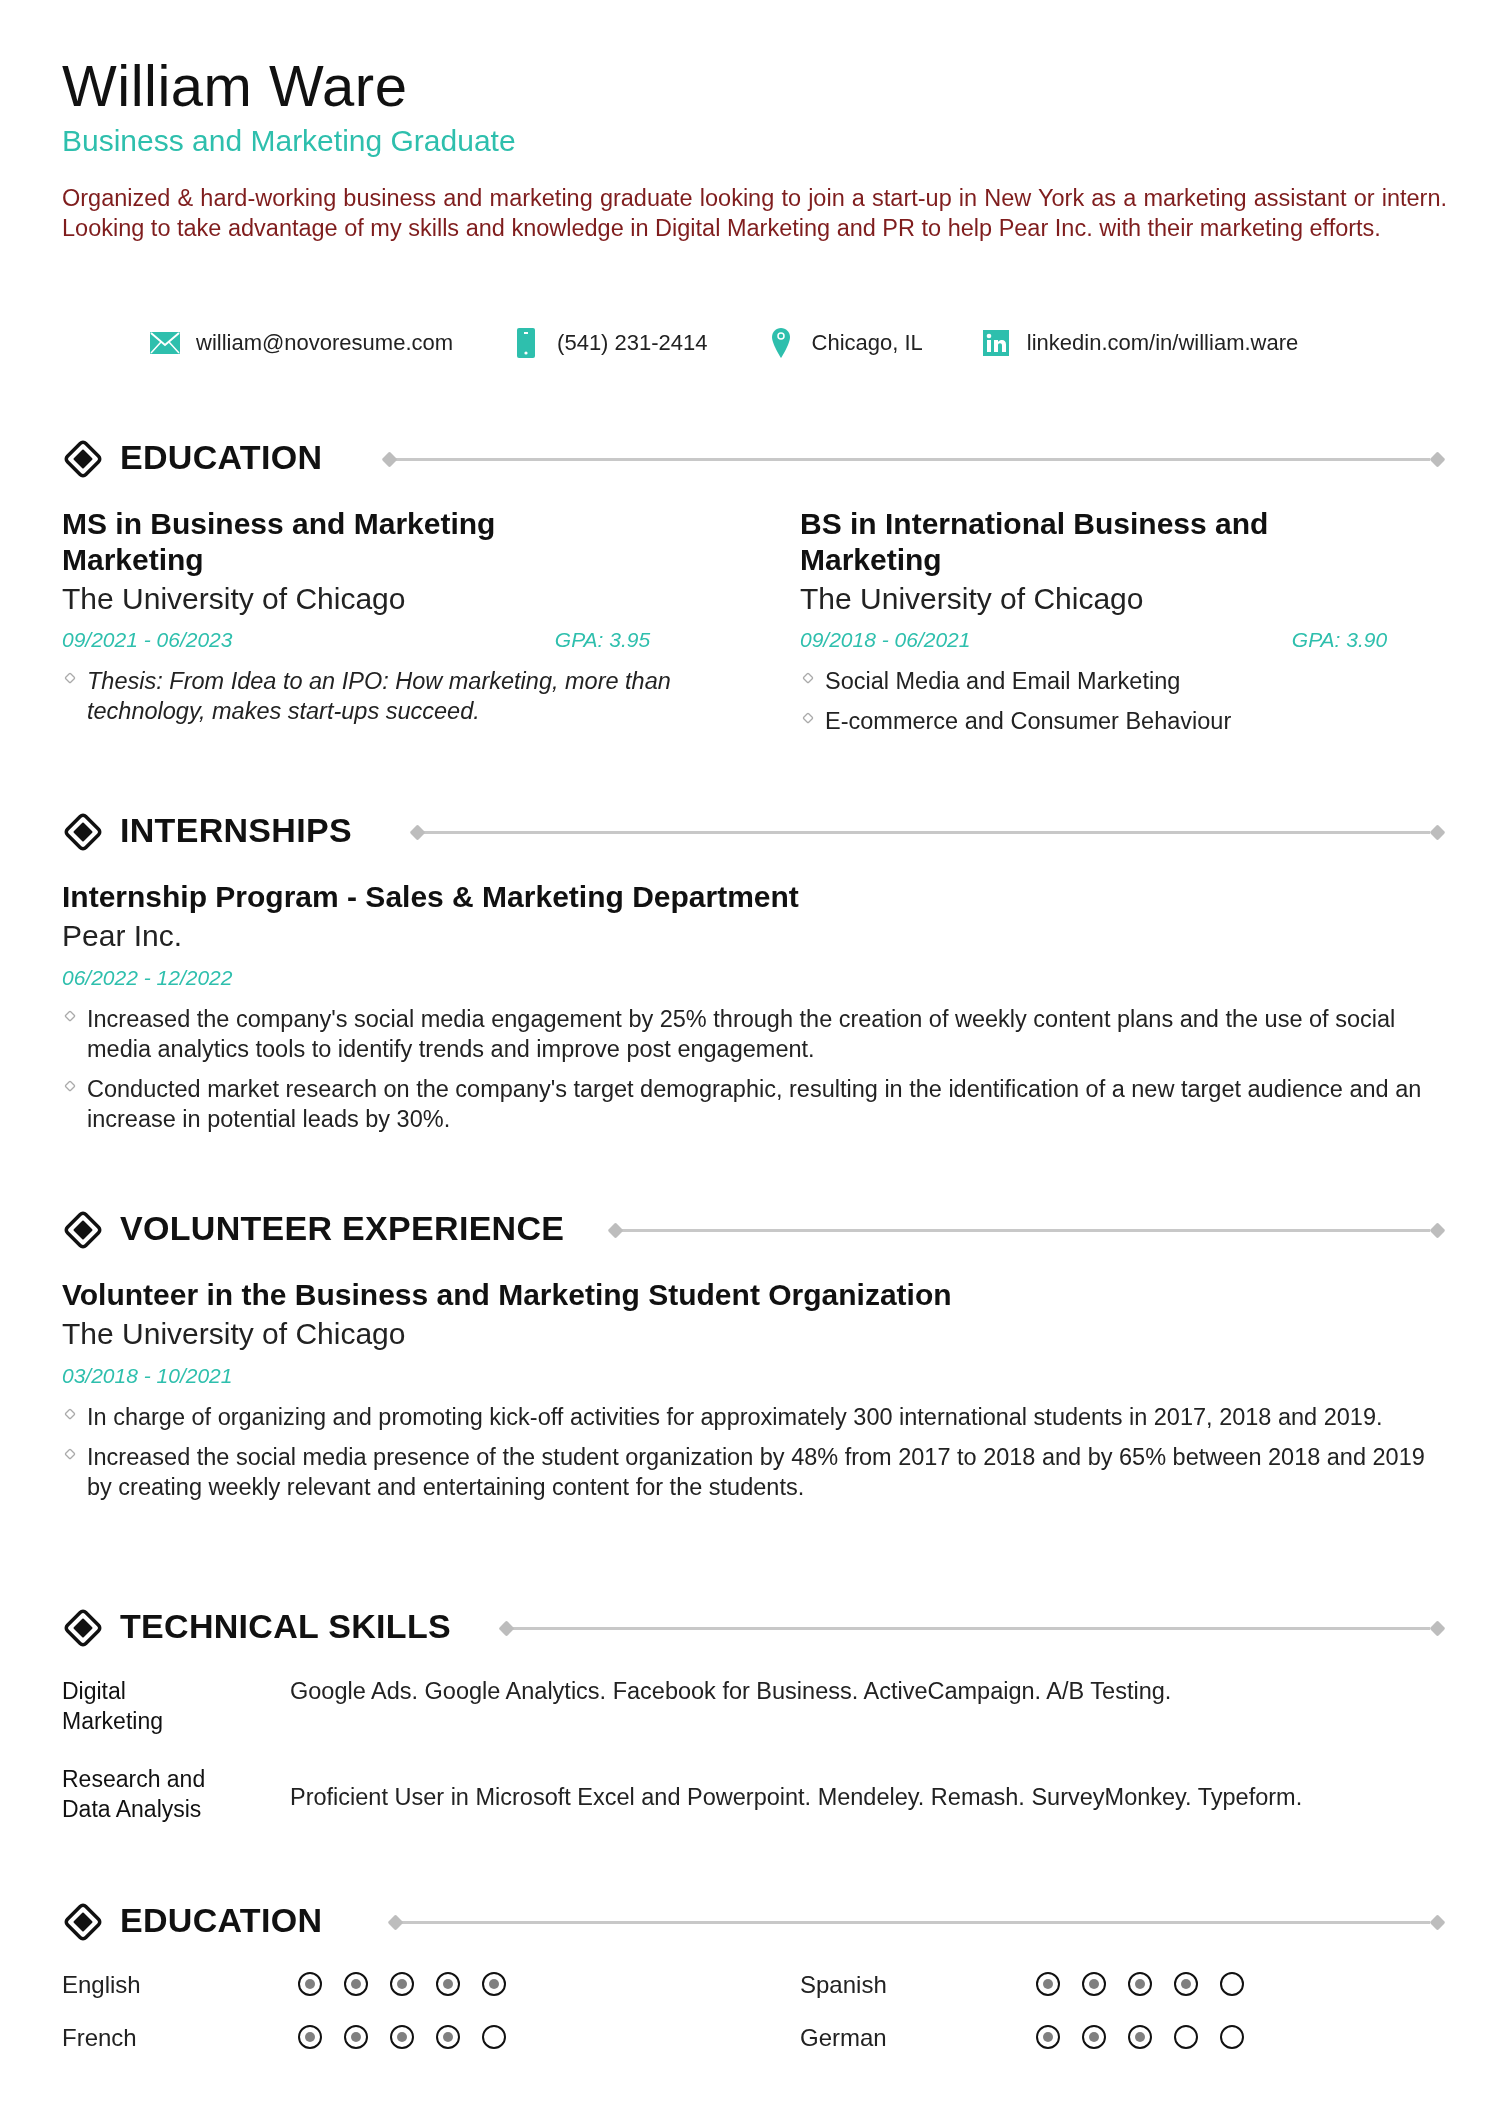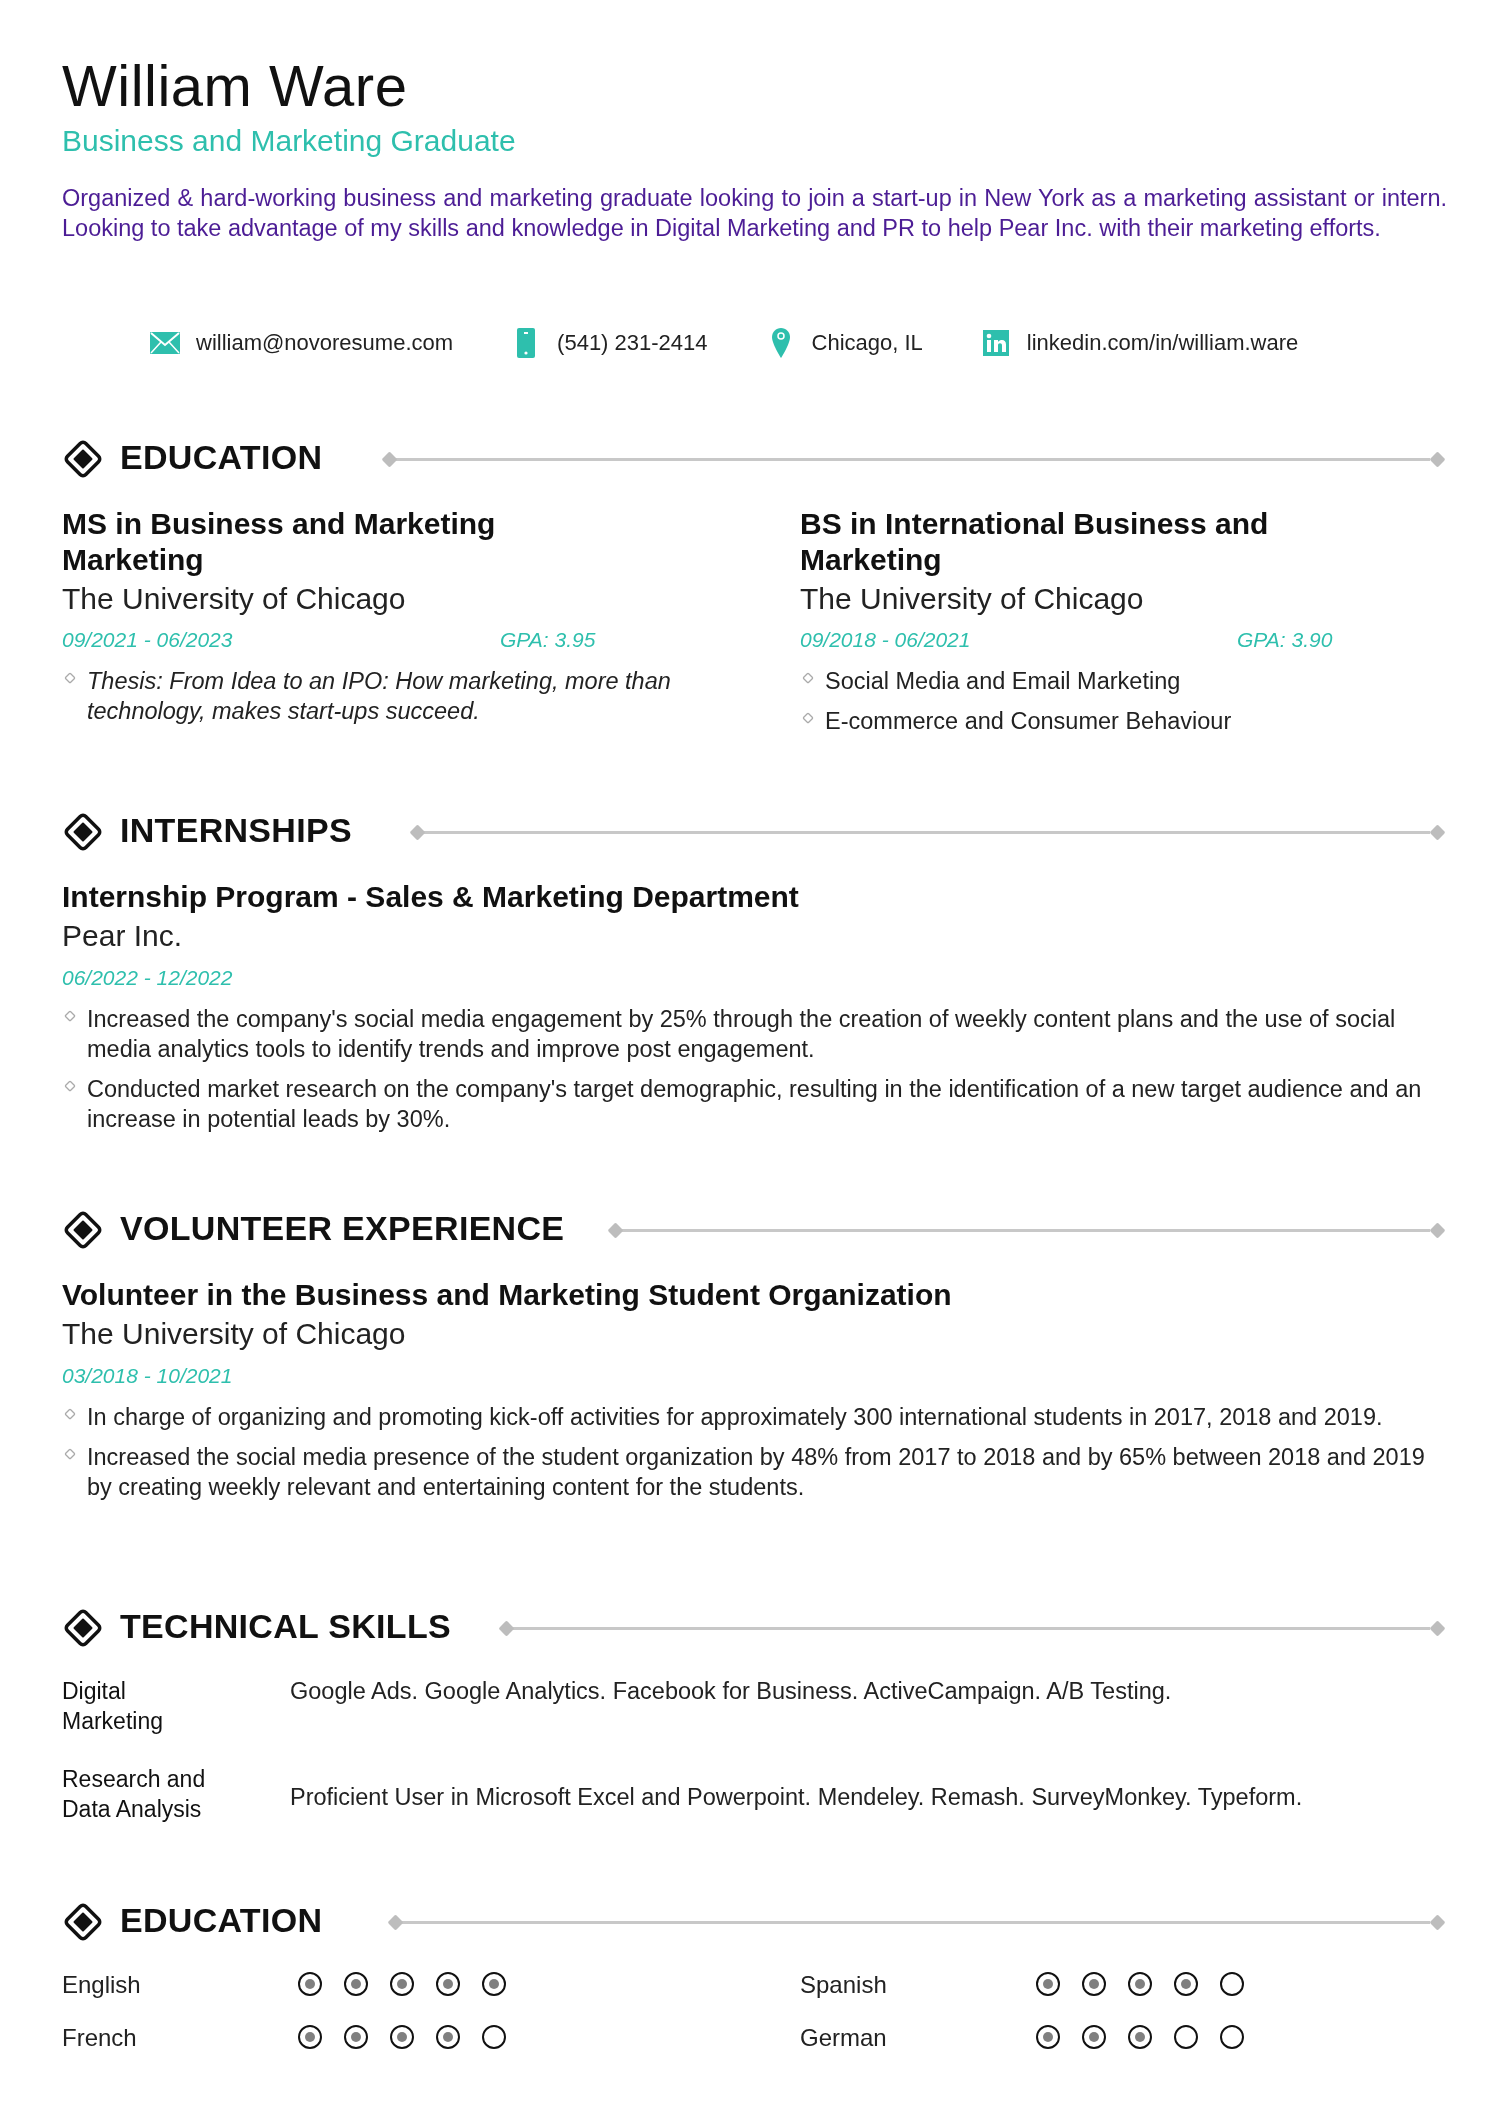--- a/index.html
+++ b/index.html
@@ -5,21 +5,21 @@
   html, body { margin: 0; padding: 0; background: #ffffff; }
   body { width: 1500px; height: 2122px; position: relative; overflow: hidden;
          font-family: "DejaVu Sans", sans-serif; color: #1a1a1a; }
   .page { position: absolute; left: 0; top: 0; width: 1500px; height: 1918px; }
 
   .name { position: absolute; left: 62px; top: 52px; font-size: 58px; font-weight: 300;
           letter-spacing: 0.5px; color: #111; font-family: "Liberation Sans", sans-serif; }
   .subtitle { position: absolute; left: 62px; top: 124px; font-size: 30px; color: #2ebfad;
               font-family: "Liberation Sans", sans-serif; }
   .summary { position: absolute; left: 62px; top: 183px; width: 1385px; font-size: 23.5px;
-             line-height: 30px; text-align: justify; color: #4c1d95;
+             line-height: 30px; text-align: justify; color: #7f1d1d;
              font-family: "Liberation Sans", sans-serif; }
 
   .contacts { position: absolute; left: 150px; top: 325px; height: 36px; display: flex;
               align-items: center; font-family: "Liberation Sans", sans-serif; font-size: 22px; color: #222; }
   .contact { display: flex; align-items: center; margin-right: 58px; }
   .contact .ico { width: 30px; height: 30px; margin-right: 16px; display: flex;
                   align-items: center; justify-content: center; }
   .contact .ico svg { display: block; }
 
   .section-head { position: absolute; left: 62px; height: 50px; width: 1378px; }
@@ -28,21 +28,21 @@
                          font-family: "Liberation Sans", sans-serif; color: #111; letter-spacing: 0.3px; }
   .section-head .rule { position: absolute; top: 24px; height: 3px; background: #c8c8c8; }
   .section-head .end { position: absolute; top: 16px; width: 19px; height: 19px; }
 
   .entry-title { position: absolute; font-size: 30px; font-weight: bold; line-height: 36px;
                  font-family: "Liberation Sans", sans-serif; color: #111; }
   .entry-org { position: absolute; font-size: 30px; font-weight: normal; color: #222;
                font-family: "Liberation Sans", sans-serif; }
   .entry-date { position: absolute; font-size: 21px; font-style: italic; color: #2ebfad;
                 font-family: "Liberation Sans", sans-serif; }
-  .entry-gpa { position: absolute; font-size: 21px; font-style: italic; color: #2ebfad; text-align: left;
+  .entry-gpa { position: absolute; font-size: 21px; font-style: italic; color: #2ebfad; text-align: center;
                font-family: "Liberation Sans", sans-serif; }
 
   .bullets { position: absolute; margin: 0; padding: 0; list-style: none;
              font-family: "Liberation Sans", sans-serif; font-size: 23.5px; line-height: 30px; color: #222; }
   .bullets li { position: relative; padding-left: 25px; margin-bottom: 10px; }
   .bullets li .bullet-icon { position: absolute; left: 2px; top: 6px; width: 12px; height: 12px; }
   .bullets.italic li { font-style: italic; }
 
   .skill-label { position: absolute; left: 62px; width: 200px; font-size: 23px; font-weight: normal;
                  line-height: 30px; font-family: "Liberation Sans", sans-serif; color: #111; }

